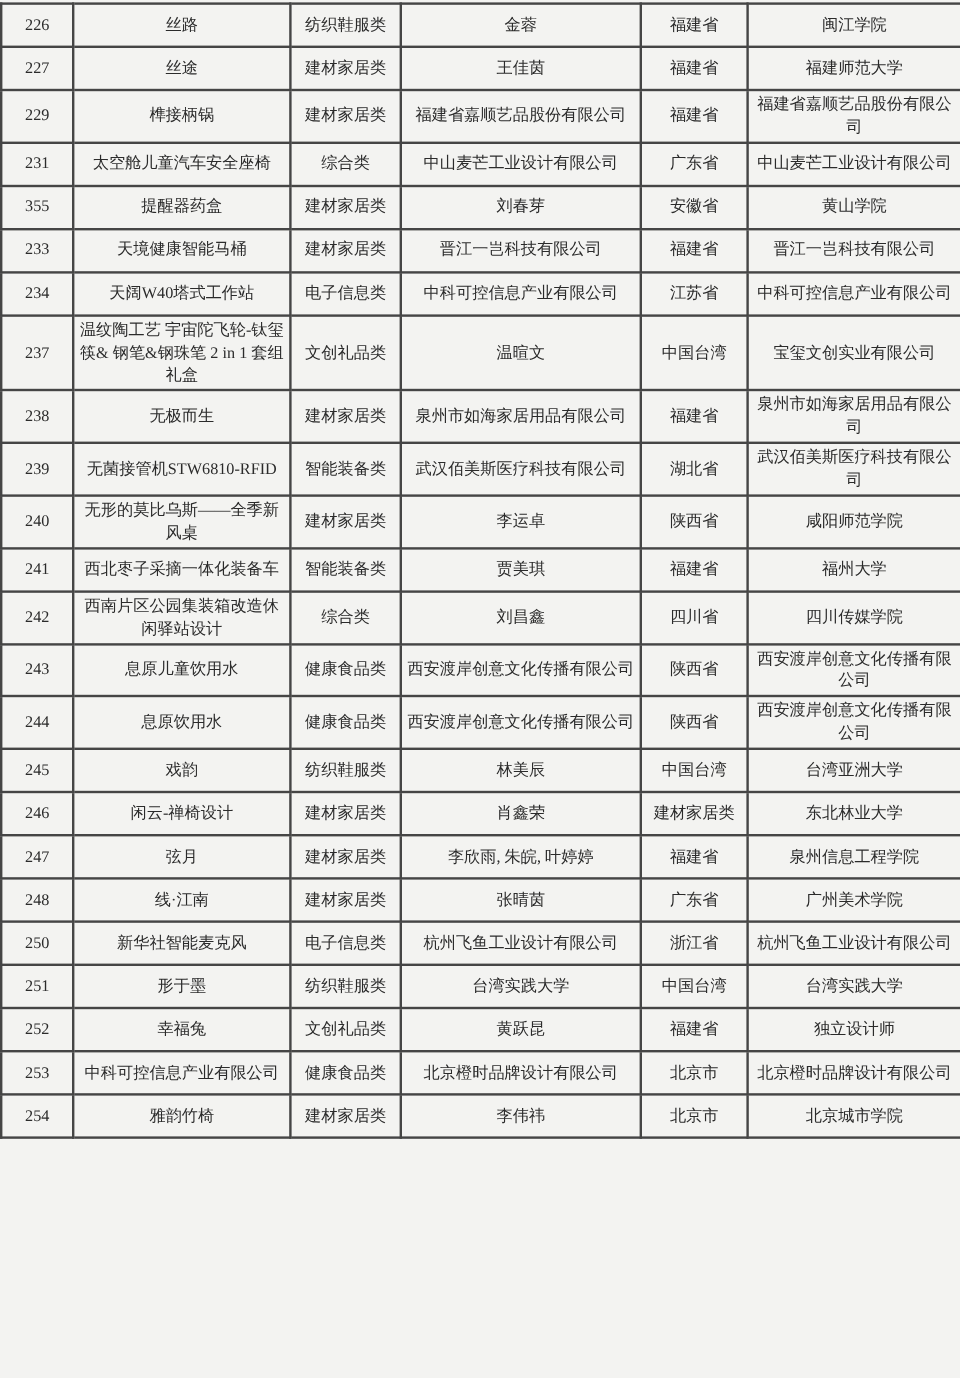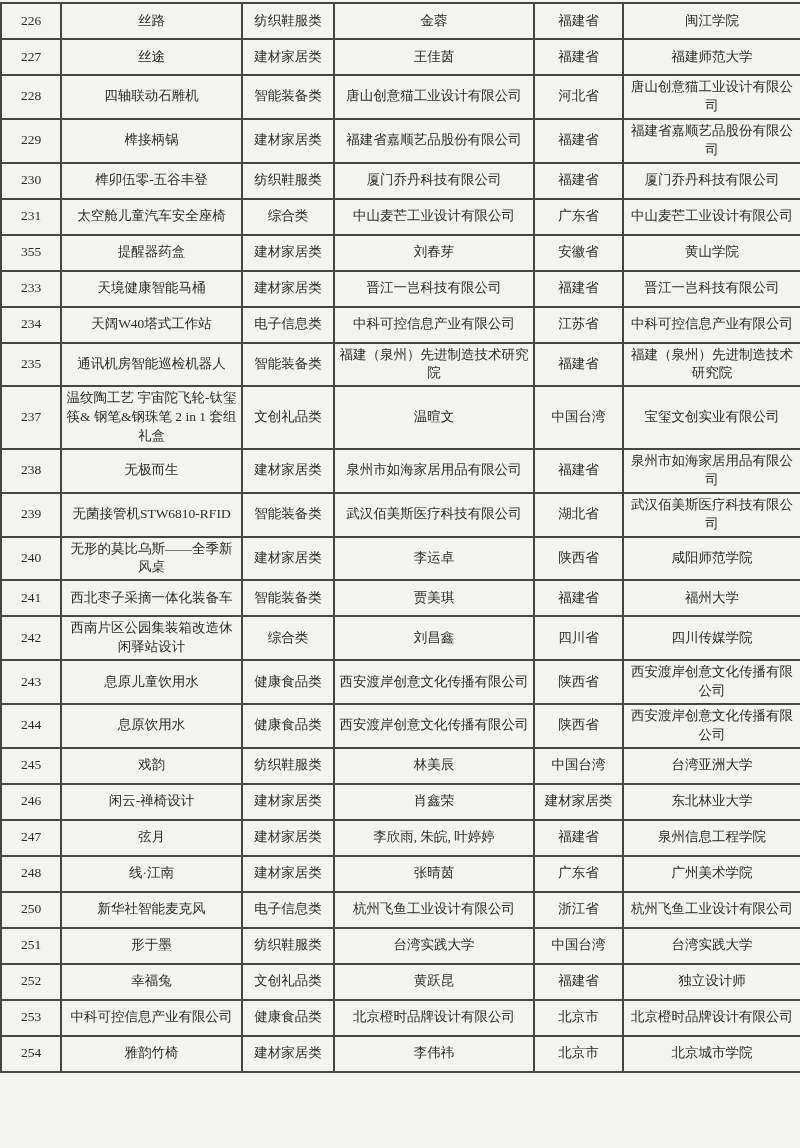--- a/index.html
+++ b/index.html
@@ -72,42 +72,26 @@
         </tr>
         <tr>
           <td>227</td>
           <td>丝途</td>
           <td>建材家居类</td>
           <td>王佳茵</td>
           <td>福建省</td>
           <td>福建师范大学</td>
         </tr>
         <tr>
-          <td>228</td>
-          <td>四轴联动石雕机</td>
-          <td>智能装备类</td>
-          <td>唐山创意猫工业设计有限公司</td>
-          <td>河北省</td>
-          <td>唐山创意猫工业设计有限公司</td>
-        </tr>
-        <tr>
           <td>229</td>
           <td>榫接柄锅</td>
           <td>建材家居类</td>
           <td>福建省嘉顺艺品股份有限公司</td>
           <td>福建省</td>
           <td>福建省嘉顺艺品股份有限公司</td>
-        </tr>
-        <tr>
-          <td>230</td>
-          <td>榫卯伍零-五谷丰登</td>
-          <td>纺织鞋服类</td>
-          <td>厦门乔丹科技有限公司</td>
-          <td>福建省</td>
-          <td>厦门乔丹科技有限公司</td>
         </tr>
         <tr>
           <td>231</td>
           <td>太空舱儿童汽车安全座椅</td>
           <td>综合类</td>
           <td>中山麦芒工业设计有限公司</td>
           <td>广东省</td>
           <td>中山麦芒工业设计有限公司</td>
         </tr>
         <tr>
@@ -128,28 +112,20 @@
         </tr>
         <tr>
           <td>234</td>
           <td>天阔W40塔式工作站</td>
           <td>电子信息类</td>
           <td>中科可控信息产业有限公司</td>
           <td>江苏省</td>
           <td>中科可控信息产业有限公司</td>
         </tr>
         <tr>
-          <td>235</td>
-          <td>通讯机房智能巡检机器人</td>
-          <td>智能装备类</td>
-          <td>福建（泉州）先进制造技术研究院</td>
-          <td>福建省</td>
-          <td>福建（泉州）先进制造技术研究院</td>
-        </tr>
-        <tr>
           <td>237</td>
           <td>温纹陶工艺 宇宙陀飞轮-钛玺筷&amp; 钢笔&amp;钢珠笔 2 in 1 套组礼盒</td>
           <td>文创礼品类</td>
           <td>温暄文</td>
           <td>中国台湾</td>
           <td>宝玺文创实业有限公司</td>
         </tr>
         <tr>
           <td>238</td>
           <td>无极而生</td>

